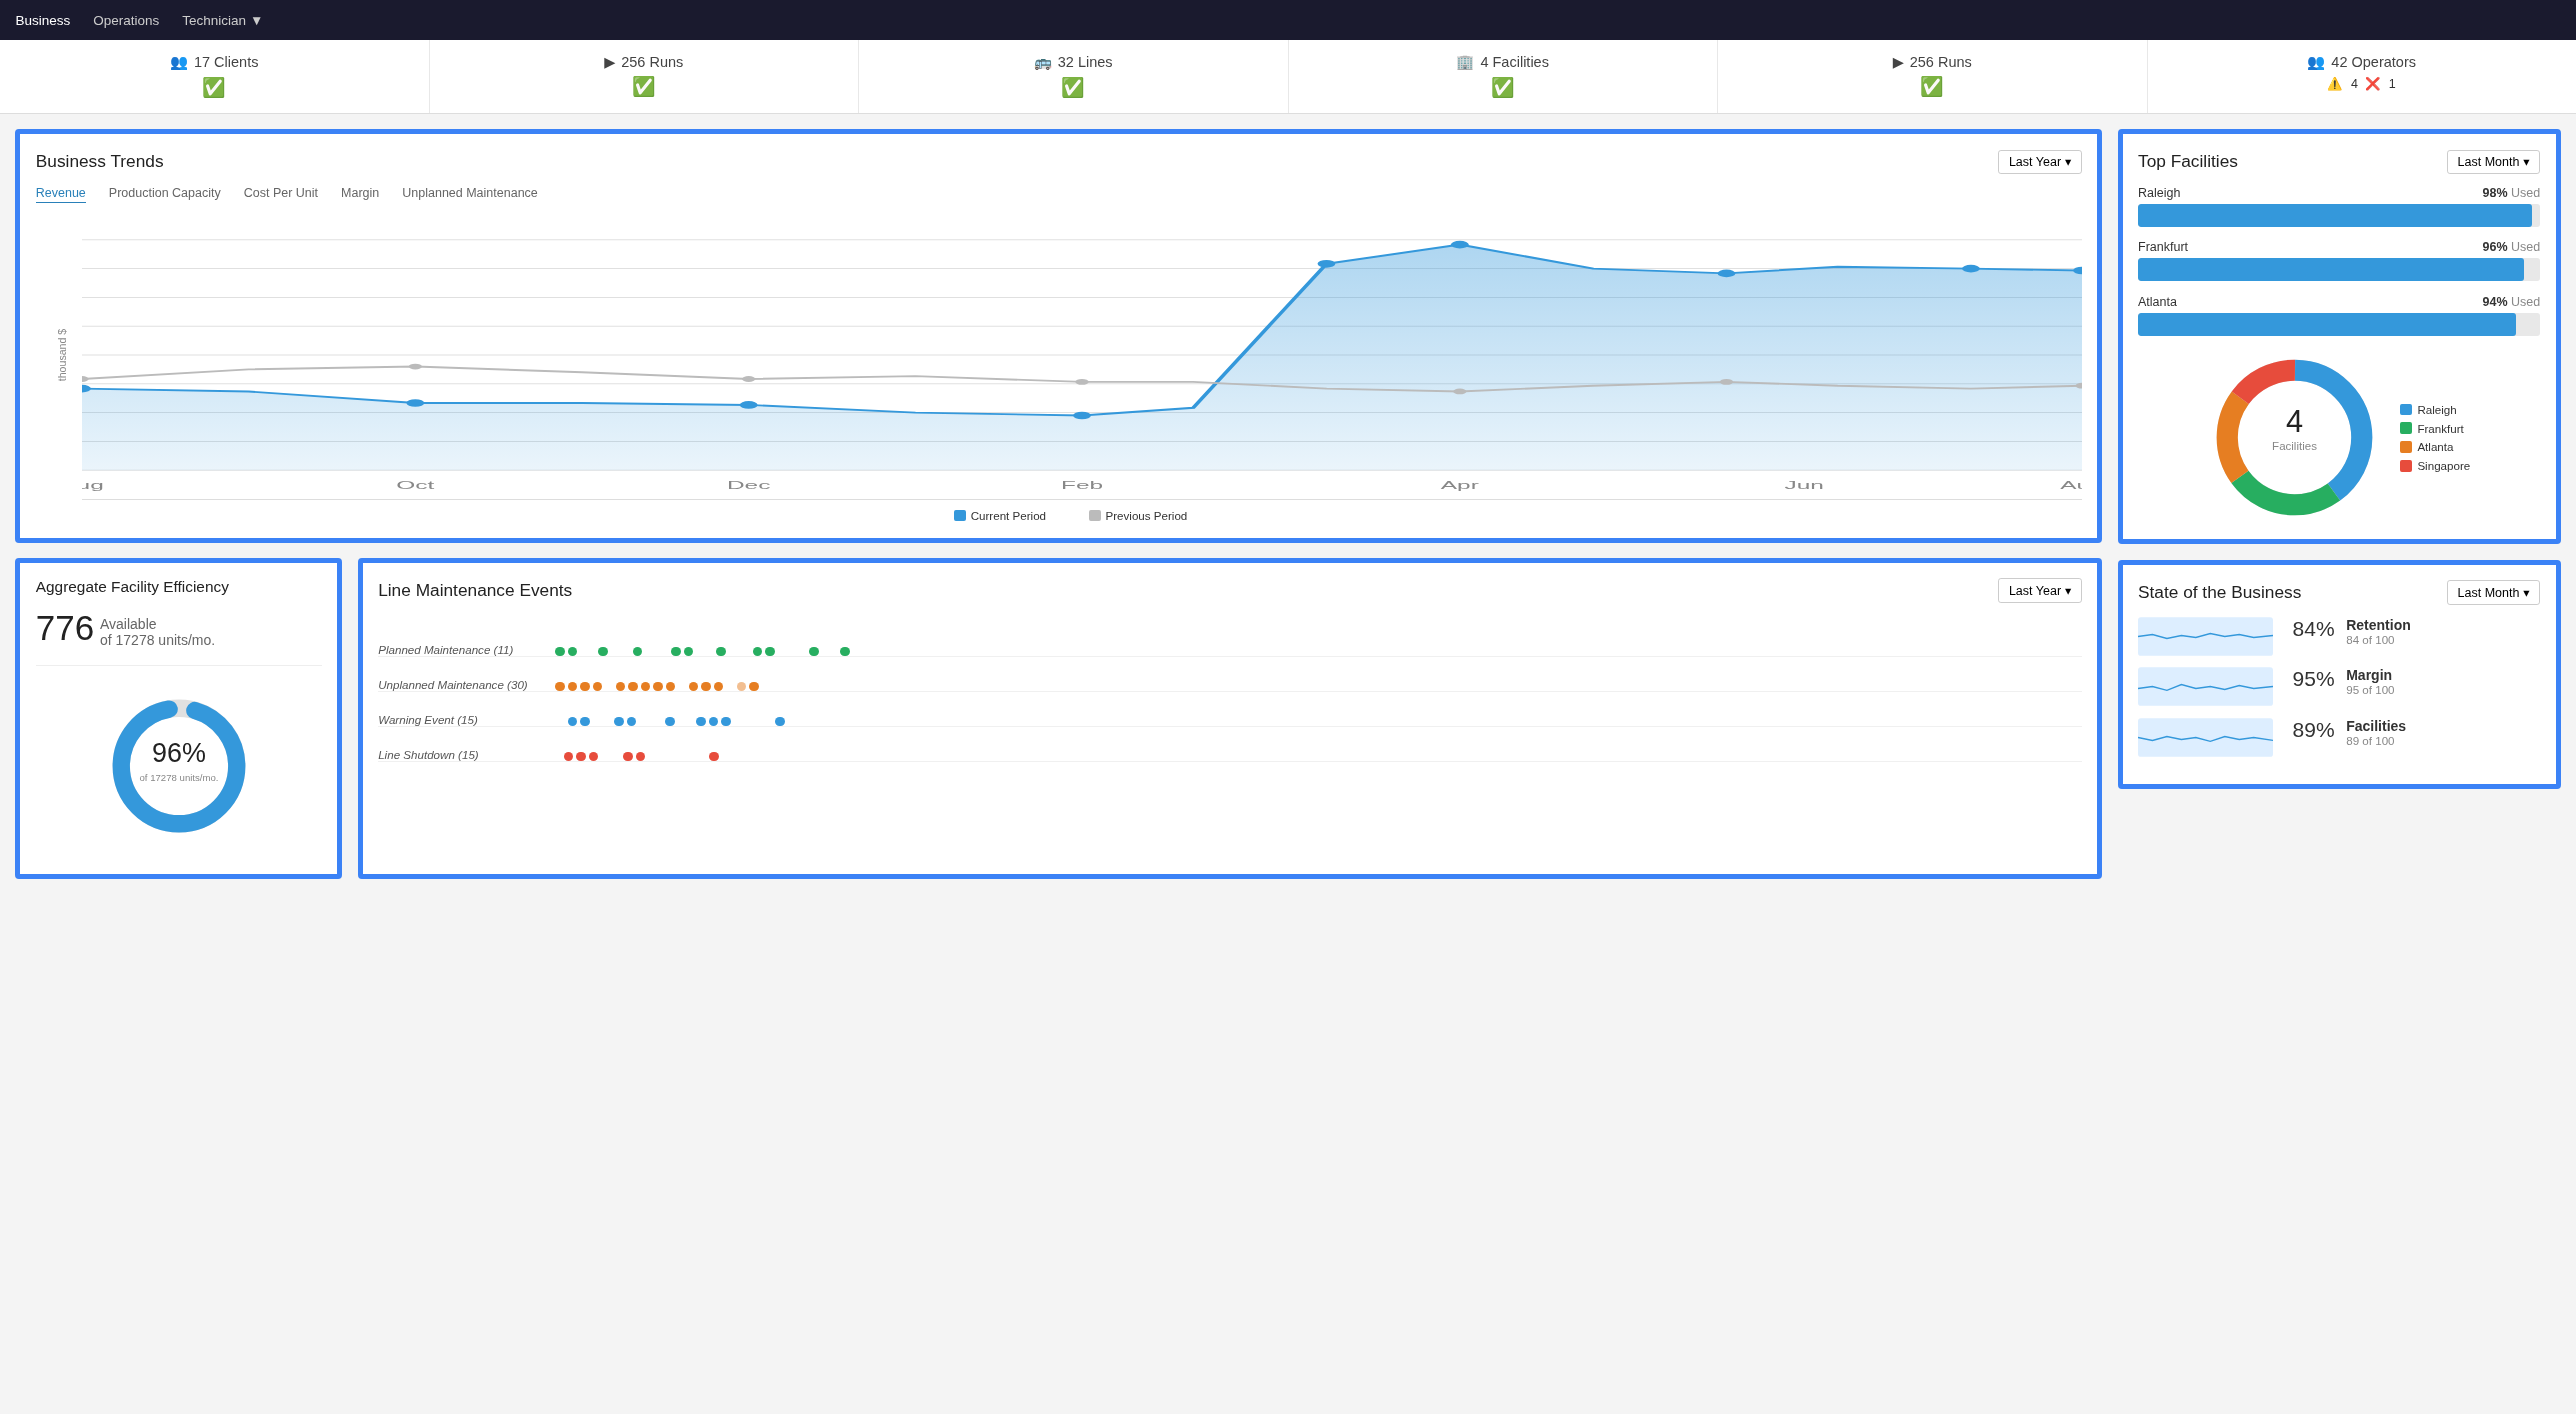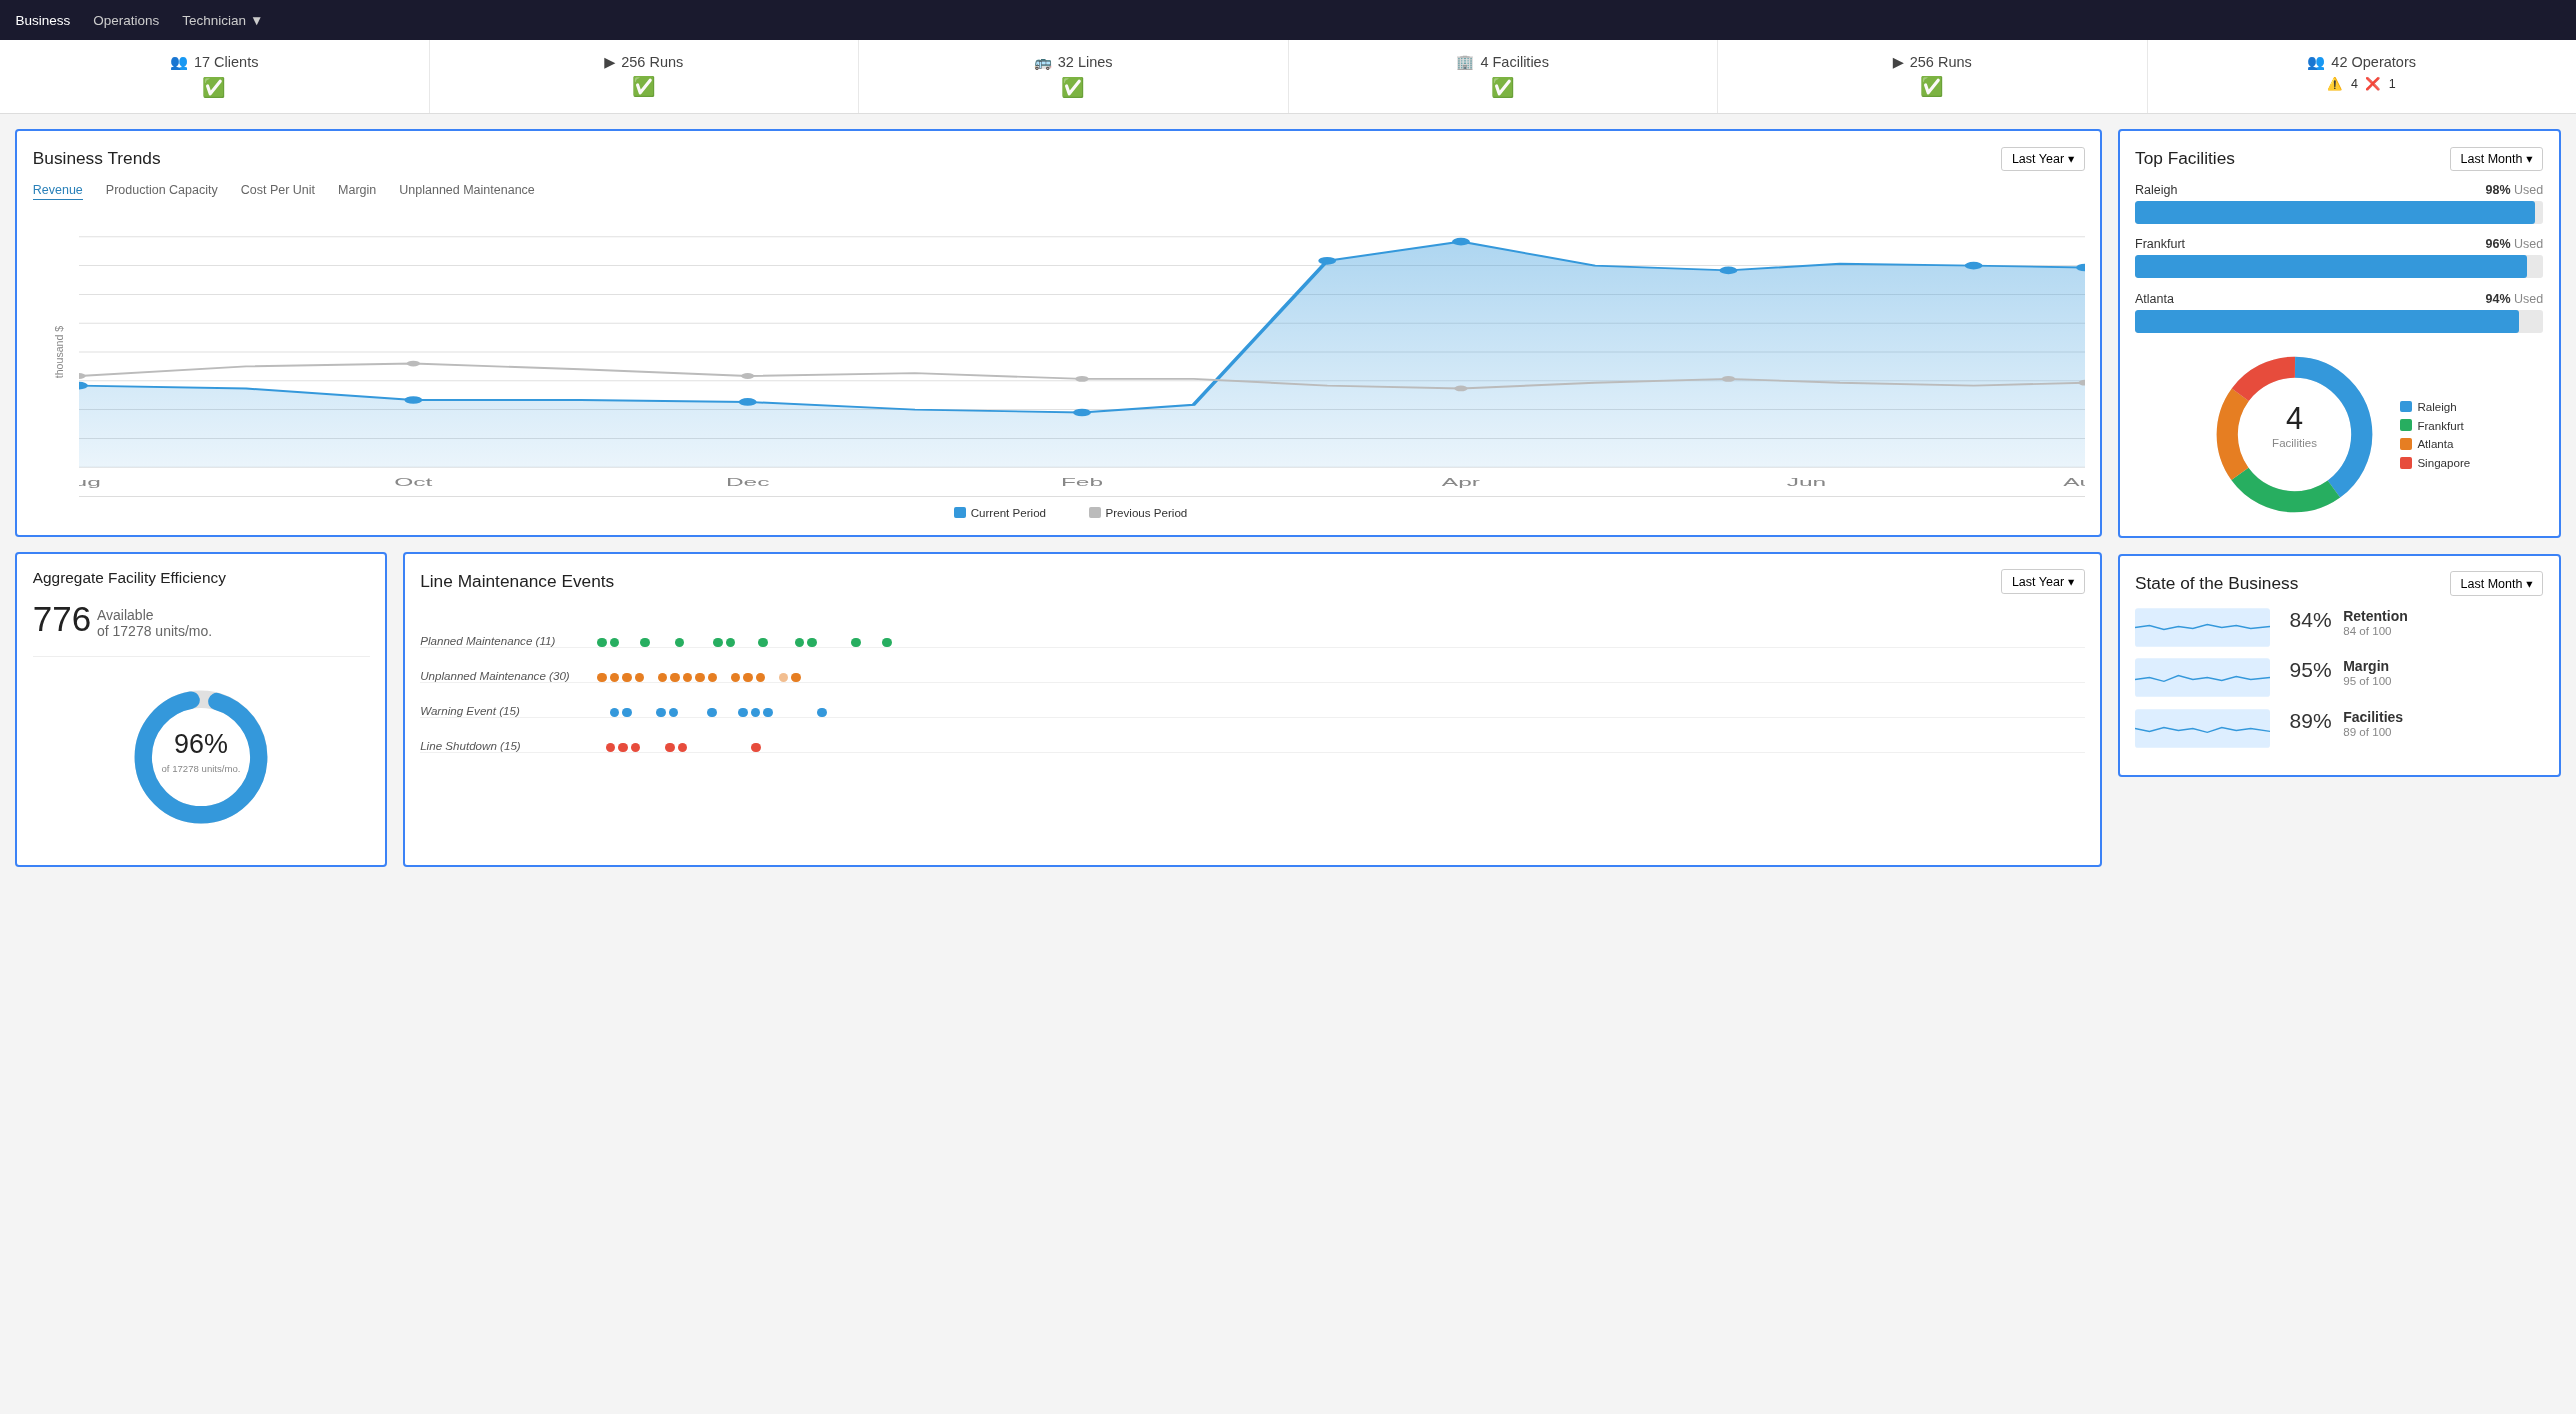--- a/index.html
+++ b/index.html
@@ -21,21 +21,21 @@
     .stat-warnings { display: flex; gap: 7.7px; align-items: center; font-size: 12.5px; }
     .warn-icon { color: #f39c12; }
     .err-icon { color: #e74c3c; }
 
     
     .main-content { display: flex; gap: 0; padding: 15.4px; gap: 15.4px; }
     .left-panel { flex: 1; min-width: 0; display: flex; flex-direction: column; gap: 15.4px; }
     .right-panel { width: 443px; flex-shrink: 0; display: flex; flex-direction: column; gap: 15.4px; }
 
     
-    .card { background: #fff; border: 2px solid #3b82f6; border-radius: 3.9px; padding: 15.4px; }
+    .card { background: #fff; border: 5px solid #3b82f6; border-radius: 3.9px; padding: 15.4px; }
 
     
     .section-header { display: flex; justify-content: space-between; align-items: center; margin-bottom: 11.6px; }
     .section-title { font-size: 17.3px; font-weight: 400; color: #222; }
     .dropdown-btn { border: 1px solid #ccc; background: #fff; padding: 3.9px 9.6px; border-radius: 2.9px; cursor: pointer; font-size: 12.5px; display: flex; align-items: center; gap: 3.9px; }
 
     .chart-tabs { display: flex; gap: 23px; margin-bottom: 7.7px; font-size: 12.5px; }
     .chart-tab { color: #666; cursor: pointer; }
     .chart-tab.active { color: #2980b9; border-bottom: 1.9px solid #2980b9; padding-bottom: 1.9px; }
 
@@ -237,21 +237,21 @@
         </div>
         <div class="legend-item">
           <div class="legend-dot" style="background:#bbb;"></div>
           <span>Previous Period</span>
         </div>
       </div>
     </div>
 
     <div style="display:flex; gap:15.4px;">
 
-      <div class="card" style="width:372px; flex-shrink:0;">
+      <div class="card" style="width:327px; flex-shrink:0;">
         <div class="section-header">
           <h2 class="section-title" style="font-size:15.4px;">Aggregate Facility Efficiency</h2>
         </div>
         <div class="agg-available">
           <span class="agg-number">776</span>
           <div>
             <div class="agg-sub">Available</div>
             <div class="agg-sub">of 17278 units/mo.</div>
           </div>
         </div>

